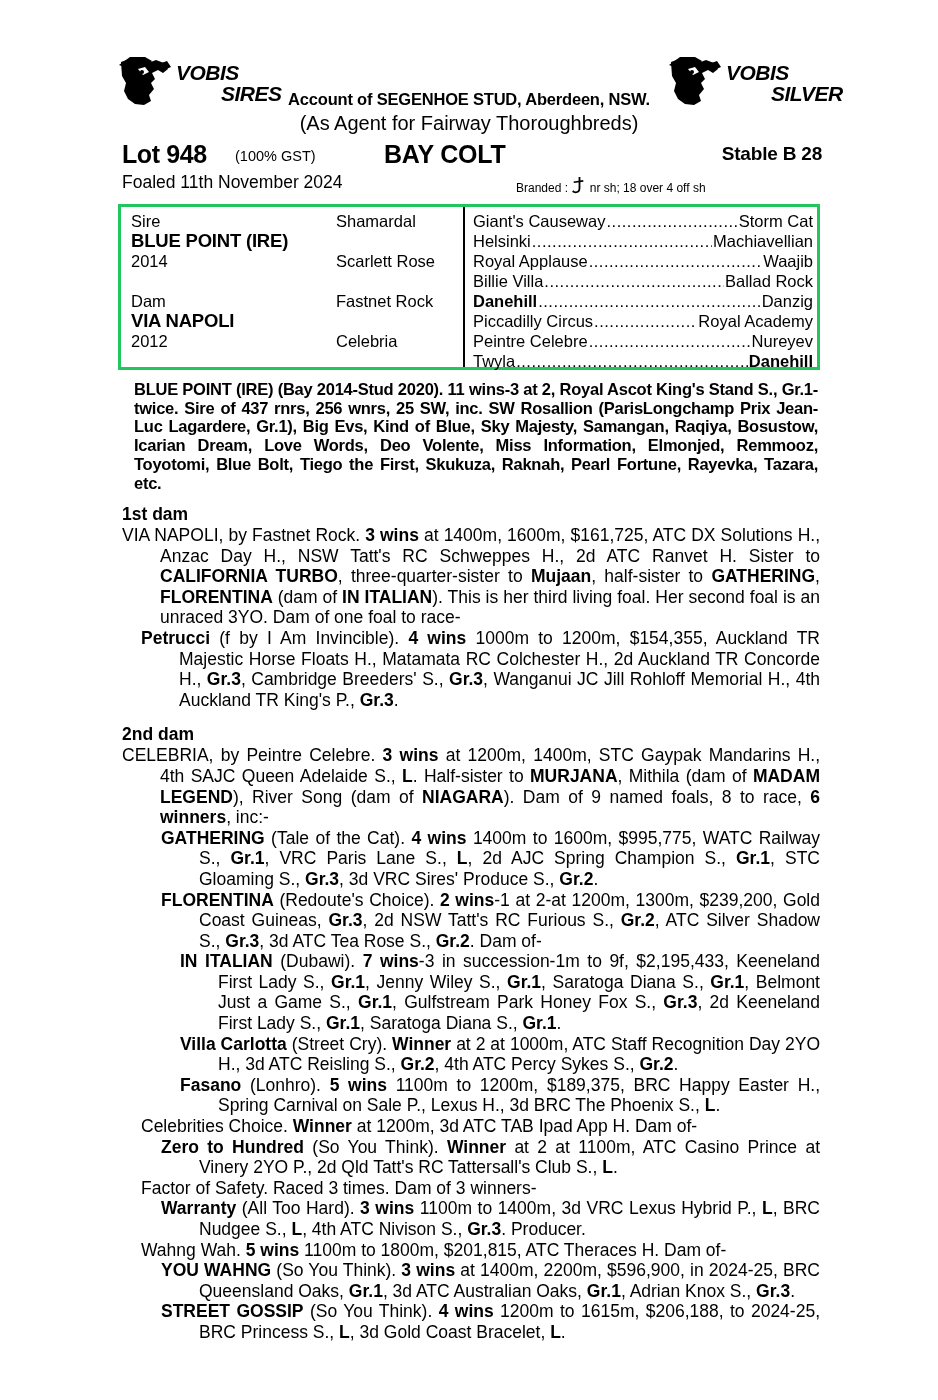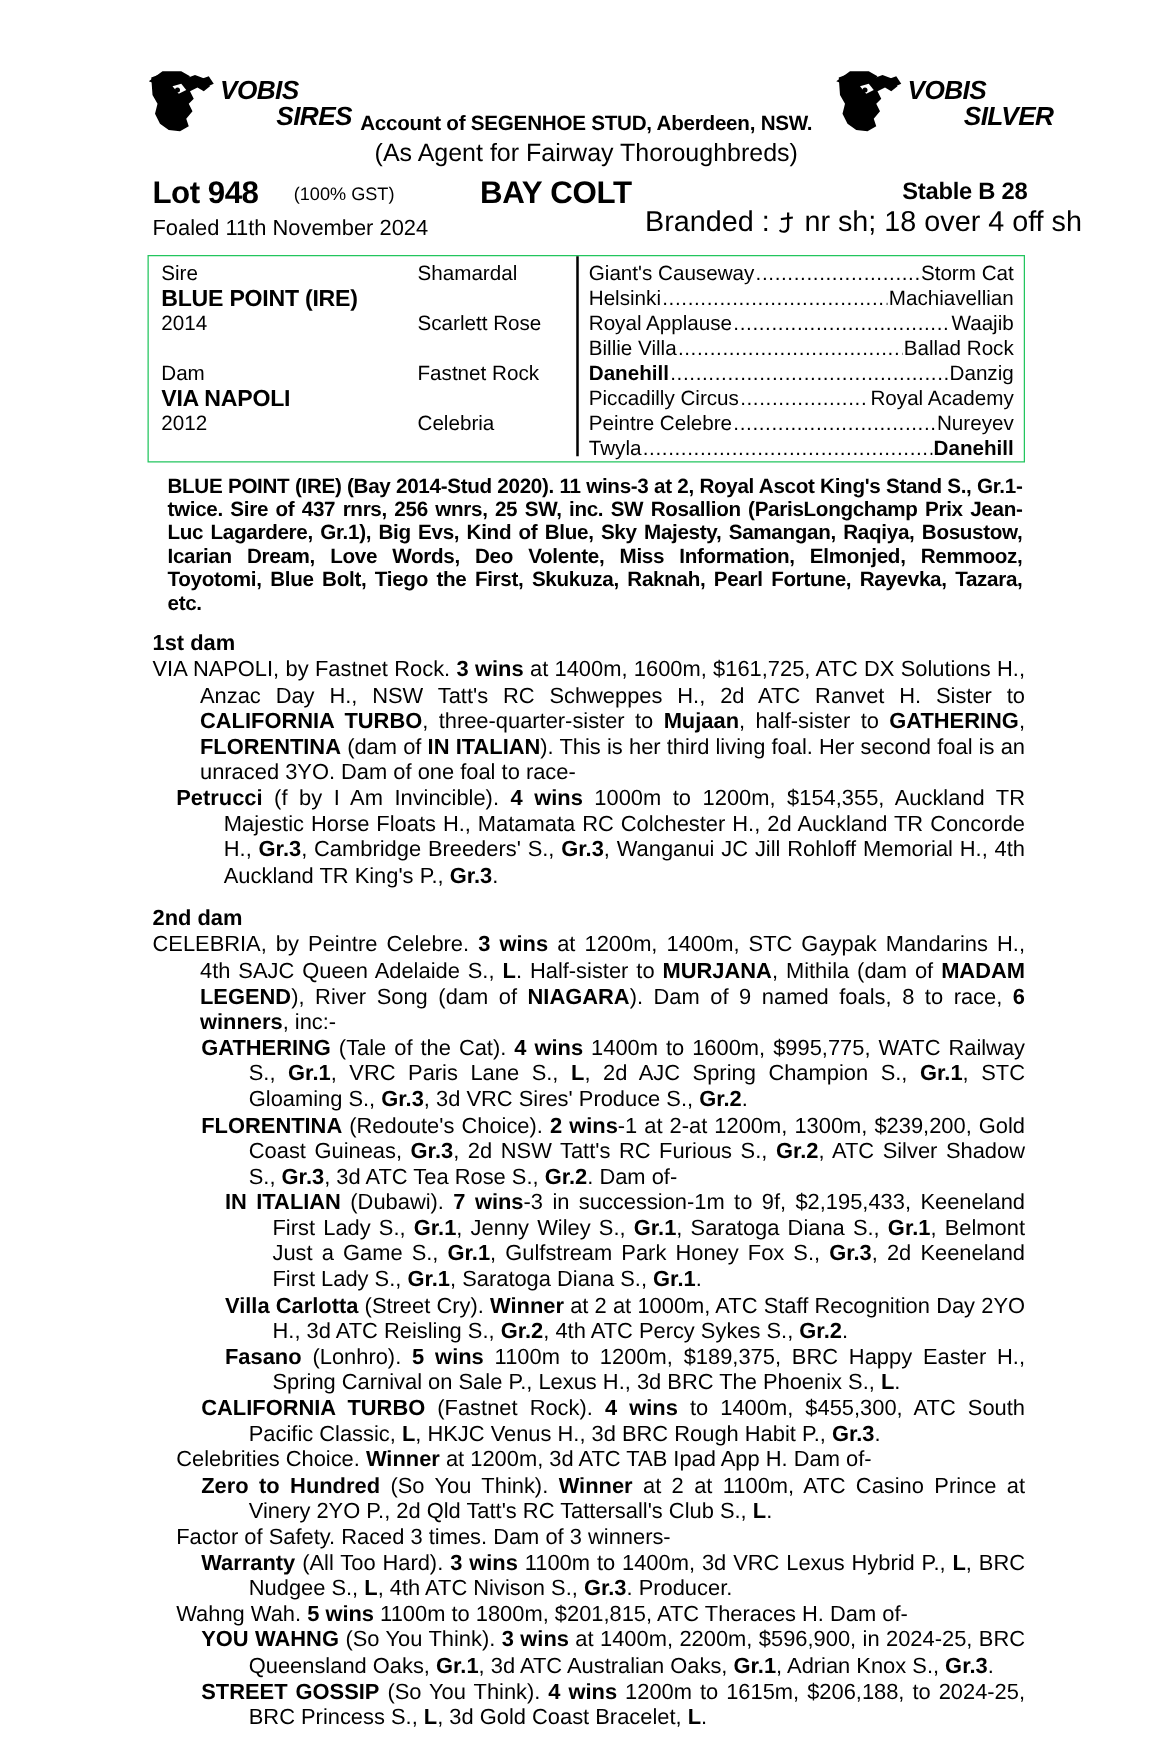--- a/index.html
+++ b/index.html
@@ -107,38 +107,38 @@
   }
   .foaled {
     position: absolute;
     left: 122px;
     top: 172px;
     font-size: 17.5px;
   }
   .branded {
     position: absolute;
     left: 516px;
-    top: 164px;
-    font-size: 23px;
+    top: 176px;
+    font-size: 12px;
     white-space: nowrap;
   }
   .brand-mark {
     display: inline-block;
     width: 15px;
     vertical-align: -2px;
   }
 
   
   .pedigree {
     position: absolute;
     left: 118px;
     top: 204px;
     width: 702px;
     height: 166px;
-    border: 1px solid #22c55e;
+    border: 3px solid #22c55e;
     box-sizing: border-box;
   }
   .ped-divider {
     position: absolute;
     left: 342px;
     top: 0px;
     width: 2px;
     height: 160px;
     background: #000;
   }
@@ -356,21 +356,20 @@
       </div>
     <div class="gap"></div>
     <div class="dam-head">2nd dam</div>
     <div class="blk i0h" id="sd-main">CELEBRIA, by Peintre Celebre. <b>3 wins</b> at 1200m, 1400m, STC Gaypak Mandarins H., 4th SAJC Queen Adelaide S., <b>L</b>. Half-sister to <b>MURJANA</b>, Mithila (dam of <b>MADAM LEGEND</b>), River Song (dam of <b>NIAGARA</b>). Dam of 9 named foals, 8 to race, <b>6 winners</b>, inc:-</div>
     <div id="sd-entries">
         <div class="blk i2"><b>GATHERING</b> (Tale of the Cat). <b>4 wins</b> 1400m to 1600m, $995,775, WATC Railway S., <b>Gr.1</b>, VRC Paris Lane S., <b>L</b>, 2d AJC Spring Champion S., <b>Gr.1</b>, STC Gloaming S., <b>Gr.3</b>, 3d VRC Sires' Produce S., <b>Gr.2</b>.</div>
         <div class="blk i2"><b>FLORENTINA</b> (Redoute's Choice). <b>2 wins</b>-1 at 2-at 1200m, 1300m, $239,200, Gold Coast Guineas, <b>Gr.3</b>, 2d NSW Tatt's RC Furious S., <b>Gr.2</b>, ATC Silver Shadow S., <b>Gr.3</b>, 3d ATC Tea Rose S., <b>Gr.2</b>. Dam of-</div>
         <div class="blk i3"><b>IN ITALIAN</b> (Dubawi). <b>7 wins</b>-3 in succession-1m to 9f, $2,195,433, Keeneland First Lady S., <b>Gr.1</b>, Jenny Wiley S., <b>Gr.1</b>, Saratoga Diana S., <b>Gr.1</b>, Belmont Just a Game S., <b>Gr.1</b>, Gulfstream Park Honey Fox S., <b>Gr.3</b>, 2d Keeneland First Lady S., <b>Gr.1</b>, Saratoga Diana S., <b>Gr.1</b>.</div>
         <div class="blk i3"><b>Villa Carlotta</b> (Street Cry). <b>Winner</b> at 2 at 1000m, ATC Staff Recognition Day 2YO H., 3d ATC Reisling S., <b>Gr.2</b>, 4th ATC Percy Sykes S., <b>Gr.2</b>.</div>
         <div class="blk i3"><b>Fasano</b> (Lonhro). <b>5 wins</b> 1100m to 1200m, $189,375, BRC Happy Easter H., Spring Carnival on Sale P., Lexus H., 3d BRC The Phoenix S., <b>L</b>.</div>
-        <div class="blk i2"><b>CALIFORNIA TURBO</b> (Fastnet Rock). <b>4 wins</b> to 1400m, $455,300, ATC South Pacific Classic, <b>L</b>, HKJC Venus H., 3d BRC Rough Habit P., <b>Gr.3</b>.</div>
         <div class="blk i1">Celebrities Choice. <b>Winner</b> at 1200m, 3d ATC TAB Ipad App H. Dam of-</div>
         <div class="blk i2"><b>Zero to Hundred</b> (So You Think). <b>Winner</b> at 2 at 1100m, ATC Casino Prince at Vinery 2YO P., 2d Qld Tatt's RC Tattersall's Club S., <b>L</b>.</div>
         <div class="blk i1">Factor of Safety. Raced 3 times. Dam of 3 winners-</div>
         <div class="blk i2"><b>Warranty</b> (All Too Hard). <b>3 wins</b> 1100m to 1400m, 3d VRC Lexus Hybrid P., <b>L</b>, BRC Nudgee S., <b>L</b>, 4th ATC Nivison S., <b>Gr.3</b>. Producer.</div>
         <div class="blk i1">Wahng Wah. <b>5 wins</b> 1100m to 1800m, $201,815, ATC Theraces H. Dam of-</div>
         <div class="blk i2"><b>YOU WAHNG</b> (So You Think). <b>3 wins</b> at 1400m, 2200m, $596,900, in 2024-25, BRC Queensland Oaks, <b>Gr.1</b>, 3d ATC Australian Oaks, <b>Gr.1</b>, Adrian Knox S., <b>Gr.3</b>.</div>
         <div class="blk i2"><b>STREET GOSSIP</b> (So You Think). <b>4 wins</b> 1200m to 1615m, $206,188, to 2024-25, BRC Princess S., <b>L</b>, 3d Gold Coast Bracelet, <b>L</b>.</div>
       </div>
   </div>
 

